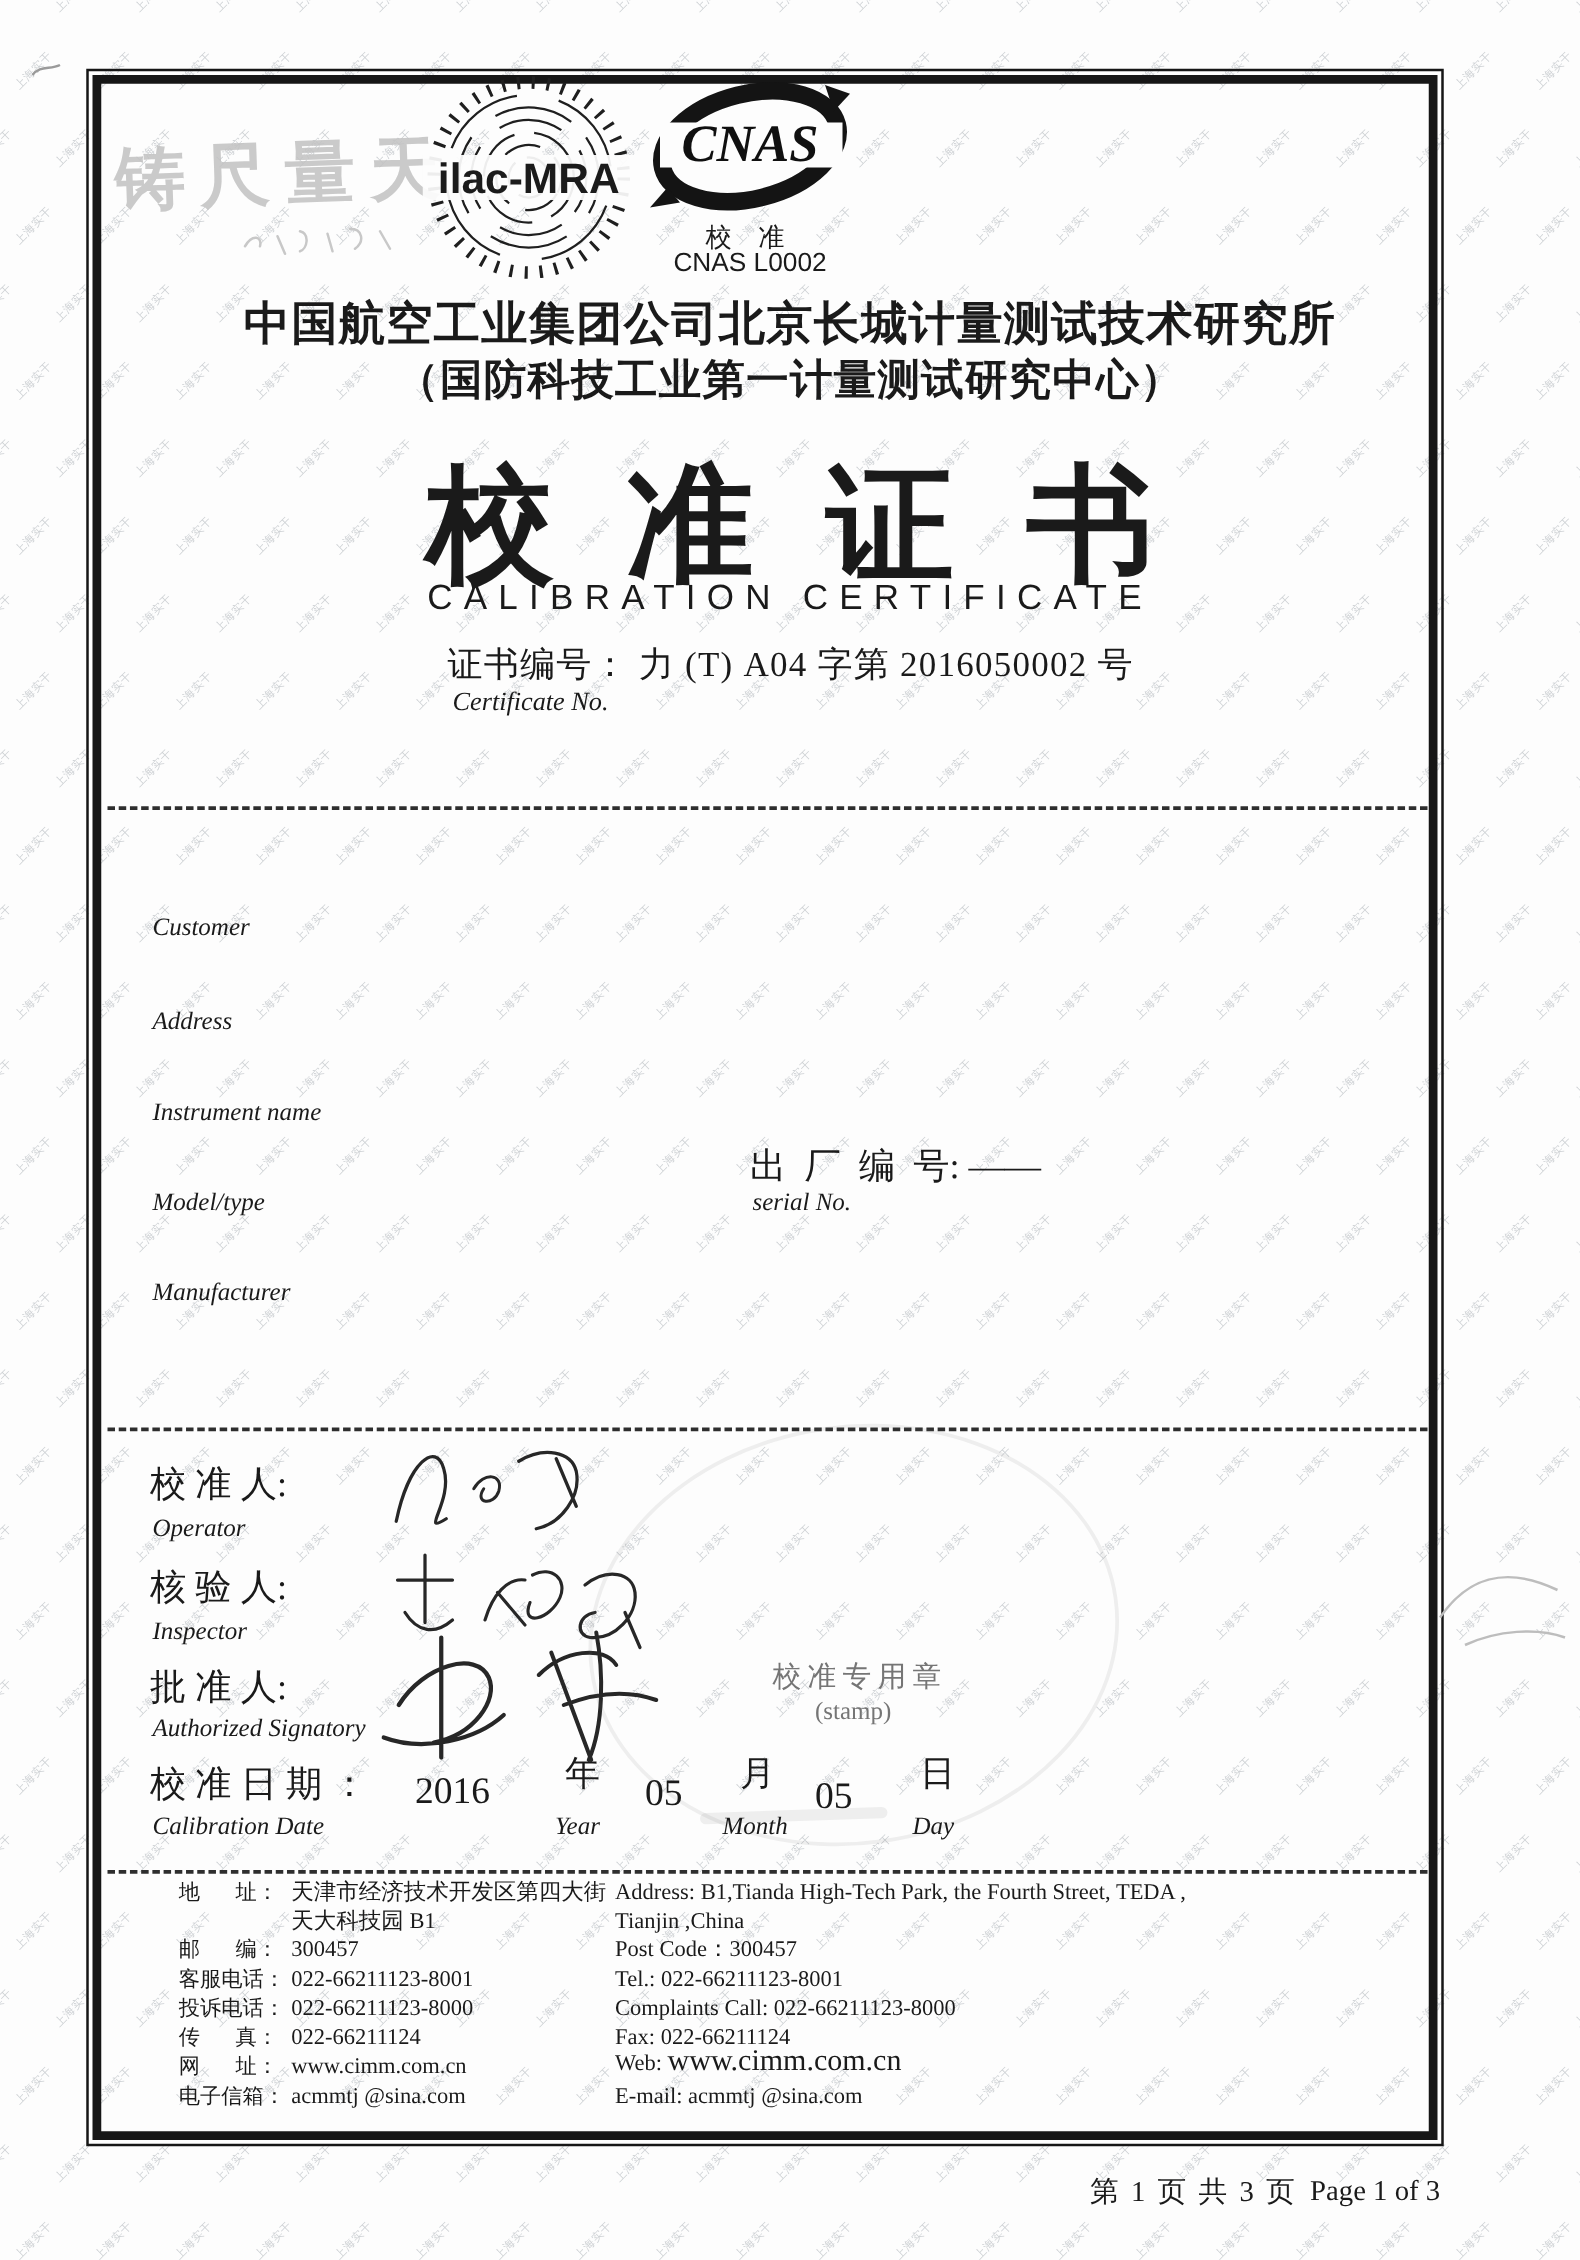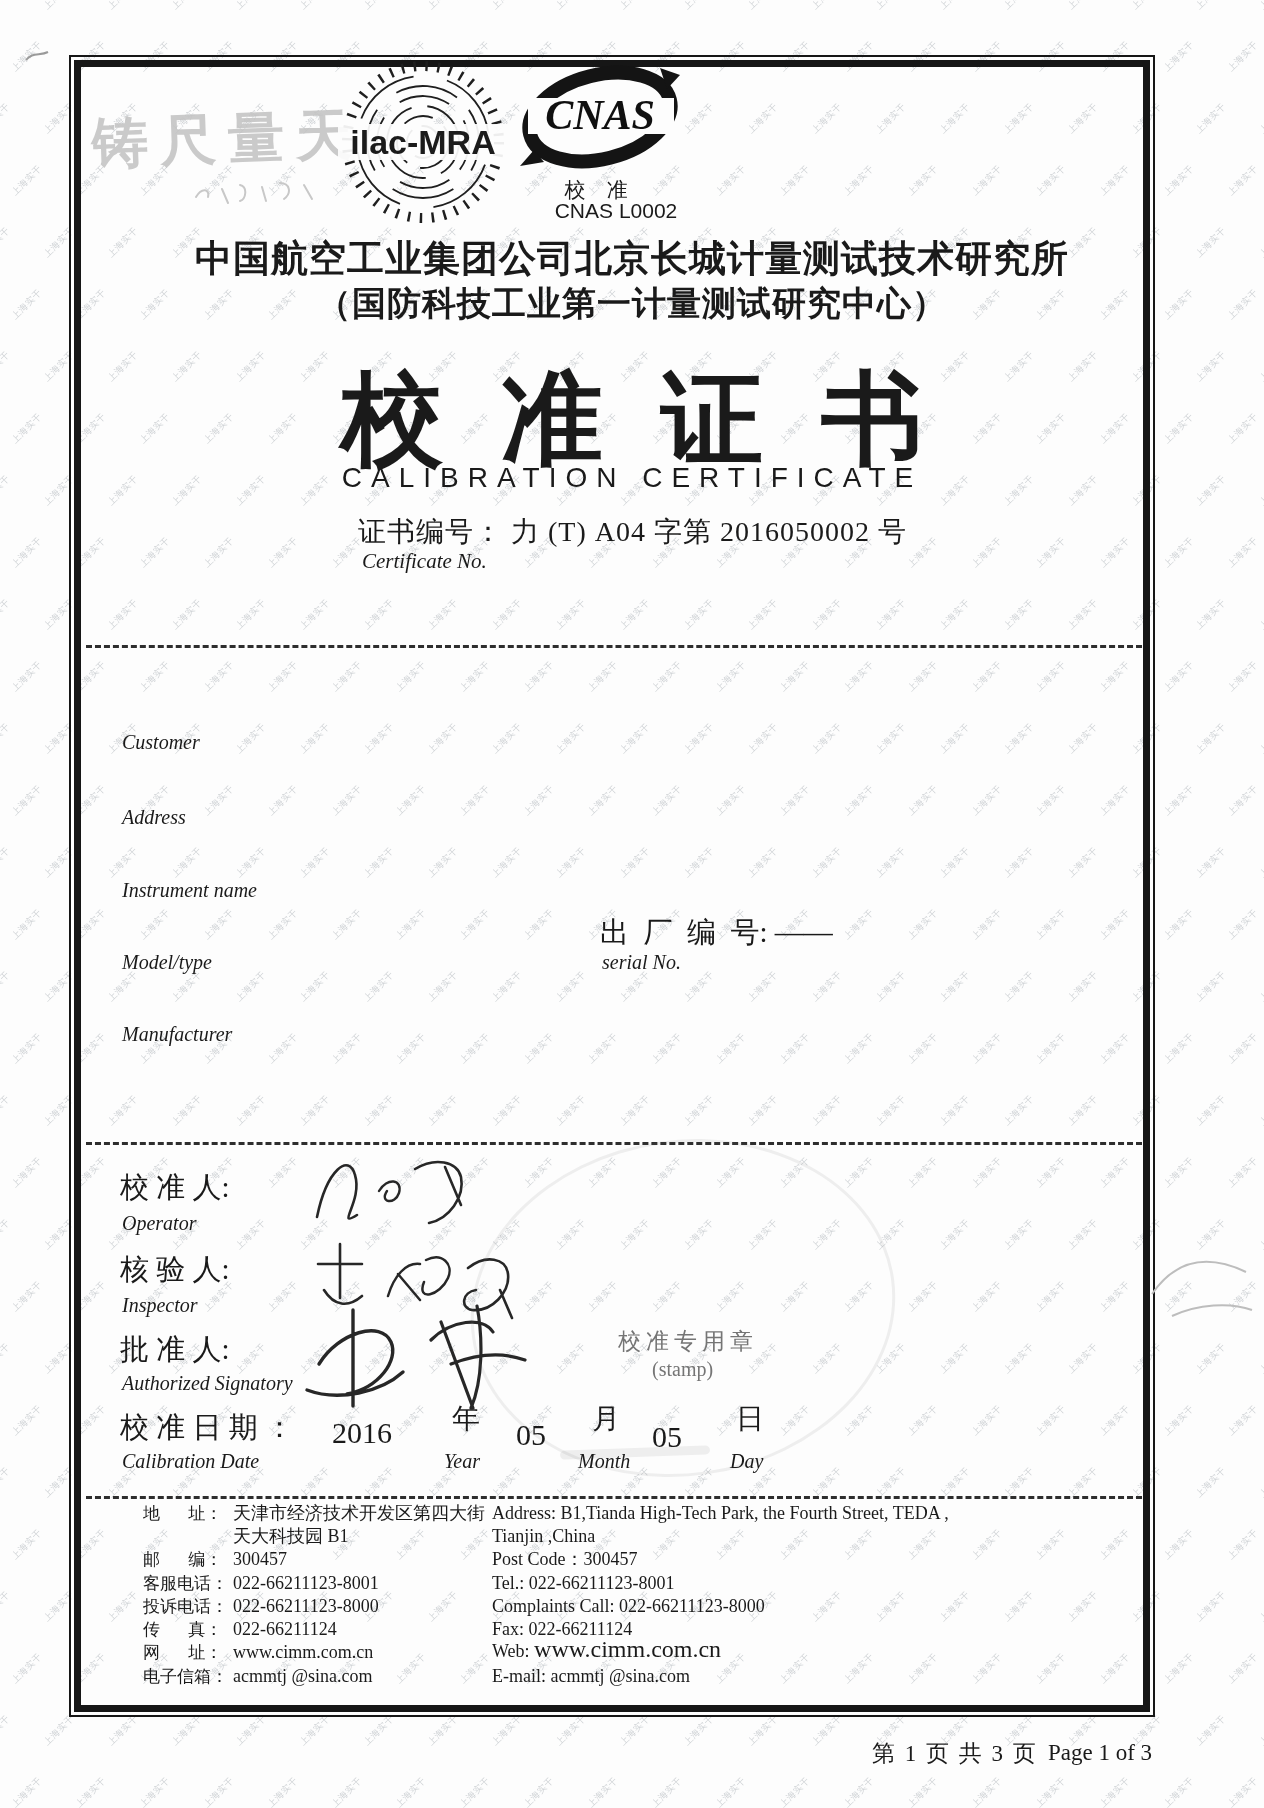--- a/index.html
+++ b/index.html
@@ -700,21 +700,21 @@
   <svg class="abs" style="left:520px;top:62px" width="160" height="118" viewBox="0 0 160 118">
     <g transform="rotate(-14 80 55)">
       <ellipse cx="80" cy="55" rx="72" ry="42" fill="none" stroke="#141414" stroke-width="14"></ellipse>
     </g>
     <polygon points="140,6 160,13 147,27" fill="#141414"></polygon>
     <polygon points="14,88 0,104 24,100" fill="#141414"></polygon>
     <rect x="8" y="36" width="146" height="36" fill="#fdfdfd"></rect>
     <text x="80" y="67" text-anchor="middle" font-size="42" font-weight="bold" font-style="italic" font-family="Liberation Serif, serif" fill="#101010">CNAS</text>
   </svg>
   <div class="abs" style="left:520px;top:176px;width:160px;text-align:center;font-size:21px;letter-spacing:8px">校 准</div>
-  <div class="abs sans" style="left:536px;top:199px;width:160px;text-align:center;font-size:21px">CNAS L0002</div>
+  <div class="abs sans" style="left:520px;top:199px;width:160px;text-align:center;font-size:21px">CNAS L0002</div>
 
   <div class="abs org-cn sans">中国航空工业集团公司北京长城计量测试技术研究所</div>
   <div class="abs org-cn2 sans">（国防科技工业第一计量测试研究中心）</div>
 
   <div class="abs title-cn">校准证书</div>
   <div class="abs title-en">CALIBRATION CERTIFICATE</div>
 
   <div class="abs certno pre">证书编号： 力 (T) A04 字第 2016050002 号</div>
   <div class="abs certno-en">Certificate No.</div>
 

